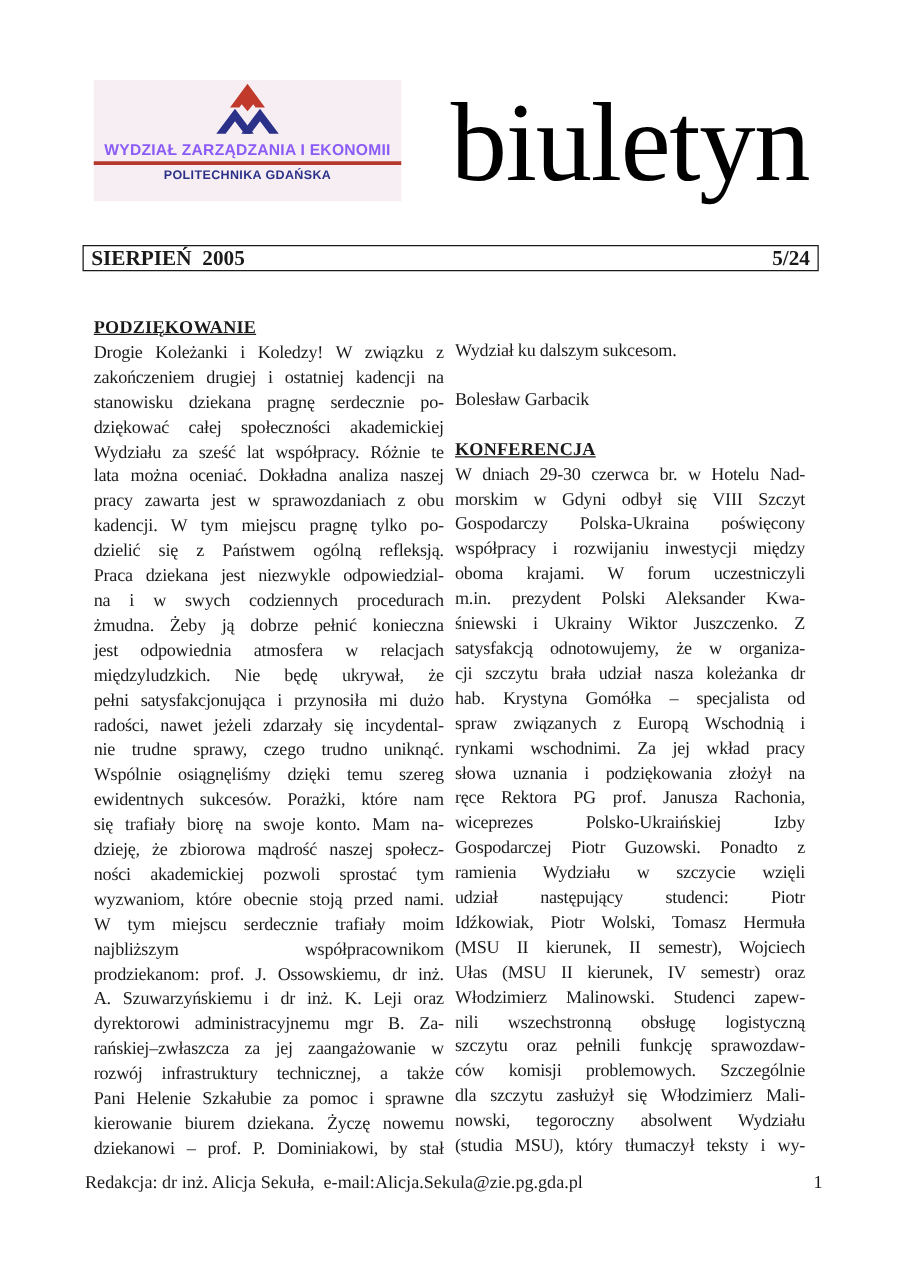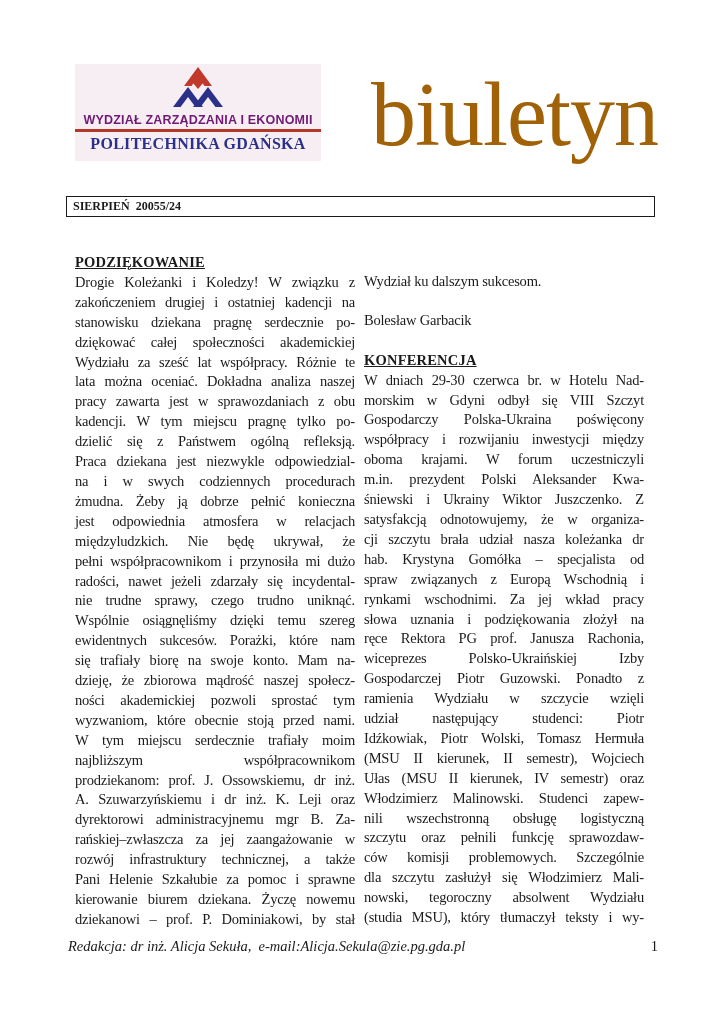--- a/index.html
+++ b/index.html
@@ -23,61 +23,61 @@
     text-align: center;
     box-sizing: border-box;
     padding-top: 3px;
   }
   .logo-mark { display: block; margin: 0 auto; }
   .faculty-name {
     font-family: "Liberation Sans", sans-serif;
     font-weight: bold;
     font-size: 12.5px;
     letter-spacing: 0.2px;
-    color: #701a75;
+    color: #8b5cf6;
     margin-top: 2px;
     white-space: nowrap;
   }
   .red-rule {
     height: 2.5px;
     background: #b5382c;
     margin: 2px 0 3px 0;
   }
   .university-name {
-    font-family: Liberation Serif, serif;
-    font-weight: bold;
-    font-size: 16px;
+    font-family: Liberation Sans, sans-serif;
+    font-weight: bold;
+    font-size: 10px;
     letter-spacing: 0.3px;
     color: #2b3189;
     white-space: nowrap;
   }
   .bulletin-title {
     position: absolute;
     top: 70px; left: 350px;
     width: 308px;
-    text-align: right;
+    text-align: center;
     font-size: 90px;
     line-height: 1.0;
-    color: #a16207;
+    color: #000000;
     letter-spacing: -1px;
   }
 
   
   .issue-bar {
     position: absolute;
     left: 66px; top: 196px;
     width: 589px; height: 21px;
     border: 1.5px solid #1a1a1a;
     box-sizing: border-box;
     display: flex;
     align-items: center;
-    justify-content: flex-start;
+    justify-content: space-between;
     padding: 0 6px;
     font-weight: bold;
-    font-size: 12px;
+    font-size: 17px;
     white-space: pre;
   }
 
   
   .content {
     position: absolute;
     left: 75px; top: 253px;
     width: 584px;
     display: flex;
     gap: 9px;
@@ -102,21 +102,21 @@
   
   .footer {
     position: absolute;
     left: 68px; top: 938px;
     width: 590px;
     display: flex;
     justify-content: space-between;
     align-items: baseline;
     font-size: 14.5px;
   }
-  .editor-line { font-style: italic; white-space: pre; }
+  .editor-line { white-space: pre; }
   .page-number { font-style: normal; }
 </style>
 </head>
 <body>
 
 <div class="page">
 
   <div class="logo-box">
     <svg class="logo-mark" width="62" height="44" viewBox="0 0 62 44" aria-hidden="true">
       <polygon points="31,0 45,19 37.5,19 31,10 24.5,19 17,19" fill="#c0392b"></polygon>
@@ -145,21 +145,21 @@
         <div class="line just-line">Wydziału za sześć lat współpracy. Różnie te</div>
         <div class="line just-line">lata można oceniać. Dokładna analiza naszej</div>
         <div class="line just-line">pracy zawarta jest w sprawozdaniach z obu</div>
         <div class="line just-line">kadencji. W tym miejscu pragnę tylko po-</div>
         <div class="line just-line">dzielić się z Państwem ogólną refleksją.</div>
         <div class="line just-line">Praca dziekana jest niezwykle odpowiedzial-</div>
         <div class="line just-line">na i w swych codziennych procedurach</div>
         <div class="line just-line">żmudna. Żeby ją dobrze pełnić konieczna</div>
         <div class="line just-line">jest odpowiednia atmosfera w relacjach</div>
         <div class="line just-line">międzyludzkich. Nie będę ukrywał, że</div>
-        <div class="line just-line">pełni współpracownikom i przynosiła mi dużo</div>
+        <div class="line just-line">pełni satysfakcjonująca i przynosiła mi dużo</div>
         <div class="line just-line">radości, nawet jeżeli zdarzały się incydental-</div>
         <div class="line just-line">nie trudne sprawy, czego trudno uniknąć.</div>
         <div class="line just-line">Wspólnie osiągnęliśmy dzięki temu szereg</div>
         <div class="line just-line">ewidentnych sukcesów. Porażki, które nam</div>
         <div class="line just-line">się trafiały biorę na swoje konto. Mam na-</div>
         <div class="line just-line">dzieję, że zbiorowa mądrość naszej społecz-</div>
         <div class="line just-line">ności akademickiej pozwoli sprostać tym</div>
         <div class="line just-line">wyzwaniom, które obecnie stoją przed nami.</div>
         <div class="line just-line">W tym miejscu serdecznie trafiały moim</div>
         <div class="line just-line">najbliższym współpracownikom</div>

